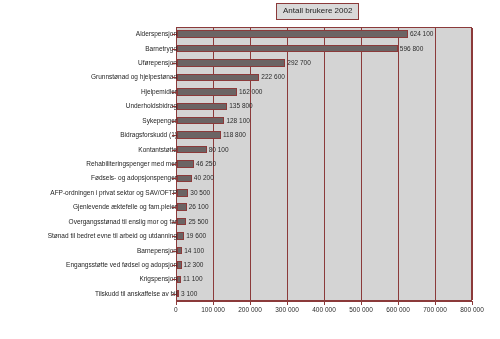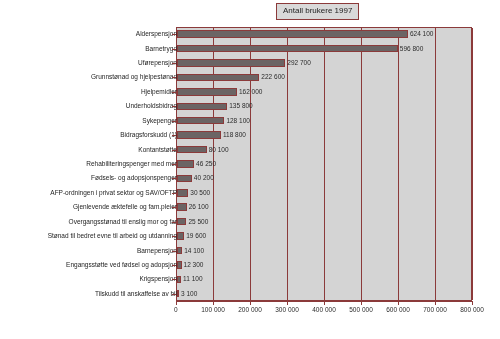--- a/index.html
+++ b/index.html
@@ -127,21 +127,21 @@
     line-height: 8px;
     white-space: nowrap;
     transform: translateX(-50%);
   }
 </style>
 </head>
 <body>
 
 <div id="chart-root">
 
-  <div class="title-box">Antall brukere 1997</div>
+  <div class="title-box">Antall brukere 2002</div>
 
   <div class="plot-area" id="plot-area">
       <div class="gridline" style="left: 36px;"></div>
       <div class="gridline" style="left: 73px;"></div>
       <div class="gridline" style="left: 110px;"></div>
       <div class="gridline" style="left: 147px;"></div>
       <div class="gridline" style="left: 184px;"></div>
       <div class="gridline" style="left: 221px;"></div>
       <div class="gridline" style="left: 258px;"></div>
       <div class="gridline" style="left: 295px;"></div>

